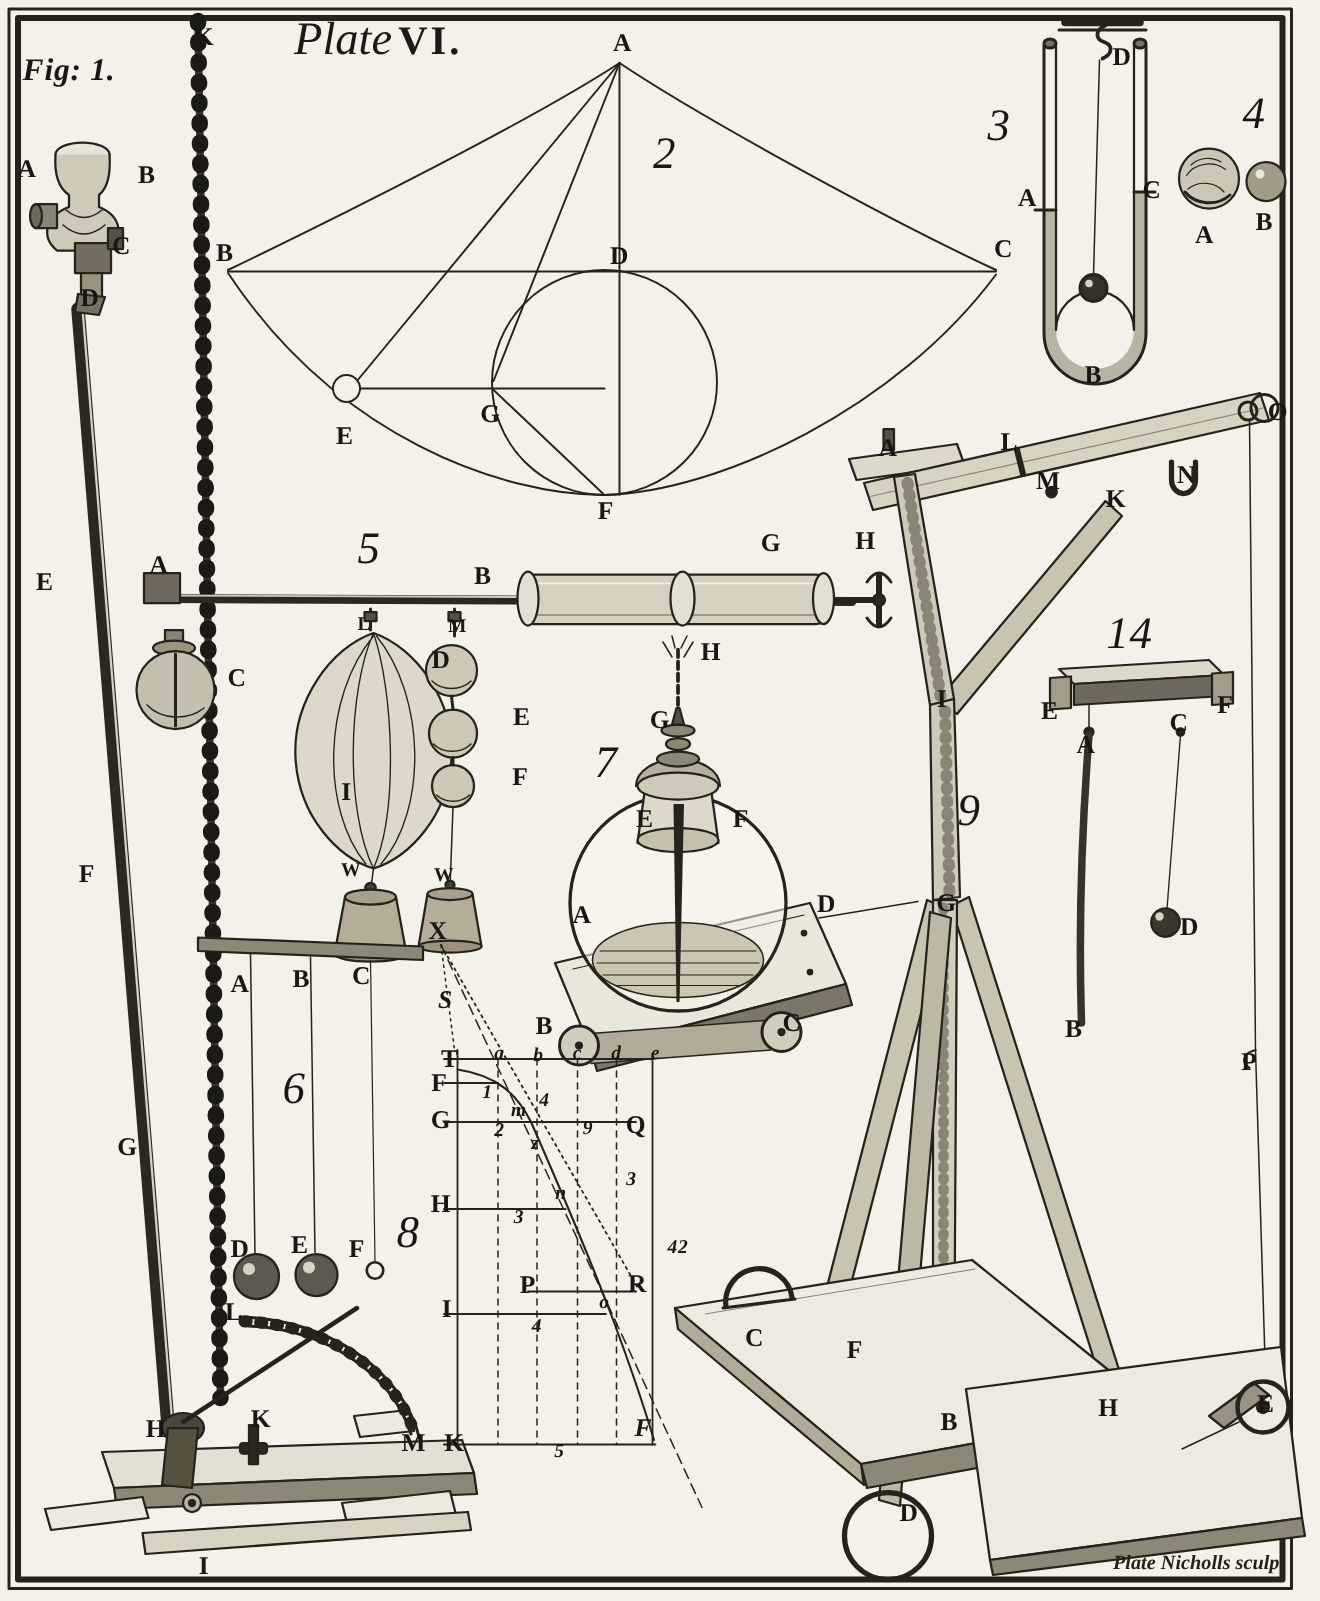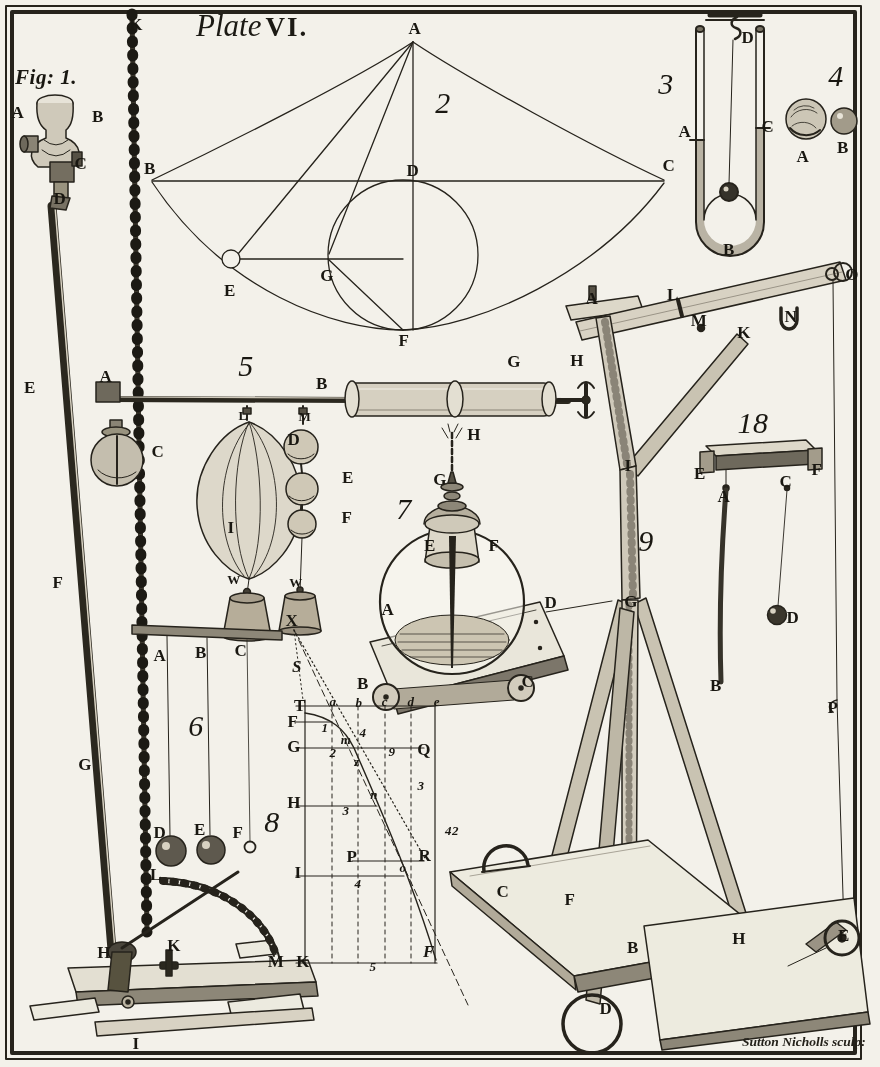--- a/index.html
+++ b/index.html
@@ -255,24 +255,24 @@
     <circle cx="777" cy="615" r="9.5" fill="#3a362c"></circle>
     <circle cx="773" cy="611" r="2.8" fill="#d8d2c2" stroke="none"></circle>
   </g>
 </svg>
 
 <div class="plate-title">
   <span class="script">Plate</span>
   <span class="roman">VI.</span>
 </div>
 
-<div class="signature">Sutton Nicholls sculp:</div>
+<div class="signature">Plate Nicholls sculp:</div>
 
 <div id="labels-layer">
-    <span class="lbl figcap" style="left: 46px; top: 47px; margin-top: 30px;">Fig: 1.</span>
+    <span class="lbl figcap" style="left: 46px; top: 47px;">Fig: 1.</span>
     <span class="lbl" style="left: 136px; top: 25px;">K</span>
     <span class="lbl" style="left: 18px; top: 113px;">A</span>
     <span class="lbl" style="left: 98px; top: 117px;">B</span>
     <span class="lbl" style="left: 81px; top: 164px;">C</span>
     <span class="lbl" style="left: 60px; top: 199px;">D</span>
     <span class="lbl" style="left: 30px; top: 388px;">E</span>
     <span class="lbl" style="left: 58px; top: 583px;">F</span>
     <span class="lbl" style="left: 85px; top: 765px;">G</span>
     <span class="lbl" style="left: 104px; top: 953px;">H</span>
     <span class="lbl" style="left: 156px; top: 875px;">L</span>
@@ -365,20 +365,20 @@
     <span class="lbl" style="left: 852px; top: 275px;">O</span>
     <span class="lbl" style="left: 628px; top: 466px;">I</span>
     <span class="lbl" style="left: 631px; top: 602px;">G</span>
     <span class="lbl" style="left: 503px; top: 892px;">C</span>
     <span class="lbl" style="left: 570px; top: 900px;">F</span>
     <span class="lbl" style="left: 633px; top: 948px;">B</span>
     <span class="lbl" style="left: 739px; top: 939px;">H</span>
     <span class="lbl" style="left: 606px; top: 1009px;">D</span>
     <span class="lbl" style="left: 844px; top: 936px;">E</span>
     <span class="lbl" style="left: 833px; top: 708px;">P</span>
-    <span class="lbl cap" style="left: 753px; top: 423px;">18</span>
+    <span class="lbl cap" style="left: 753px; top: 423px;">14</span>
     <span class="lbl" style="left: 700px; top: 474px;">E</span>
     <span class="lbl" style="left: 817px; top: 470px;">F</span>
     <span class="lbl" style="left: 724px; top: 497px;">A</span>
     <span class="lbl" style="left: 786px; top: 482px;">C</span>
     <span class="lbl" style="left: 793px; top: 618px;">D</span>
     <span class="lbl" style="left: 716px; top: 686px;">B</span>
   </div>
 
 </body></html>

